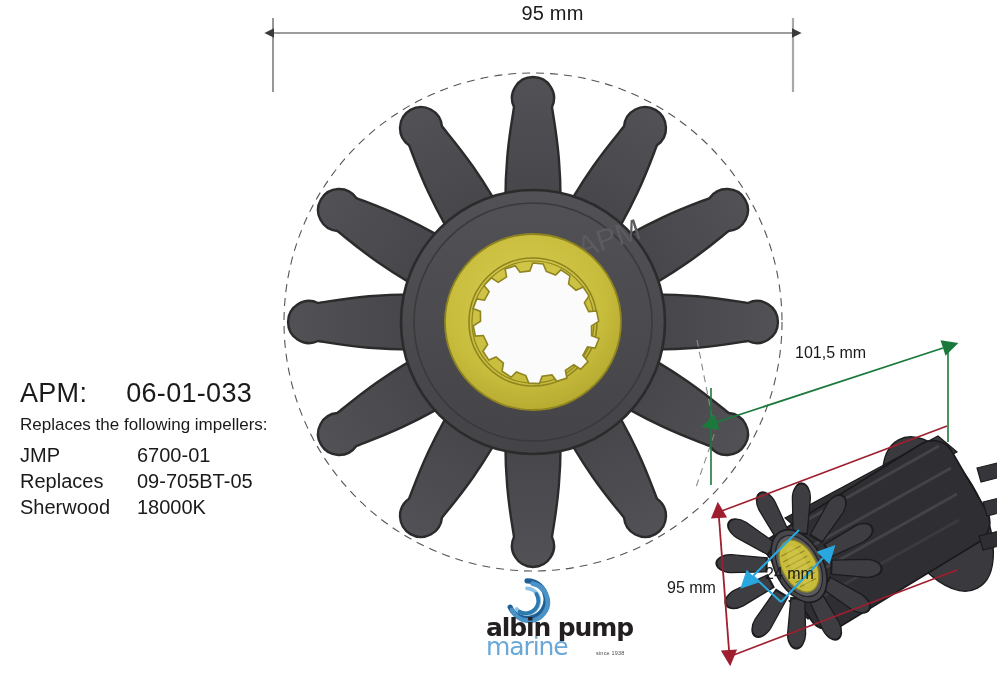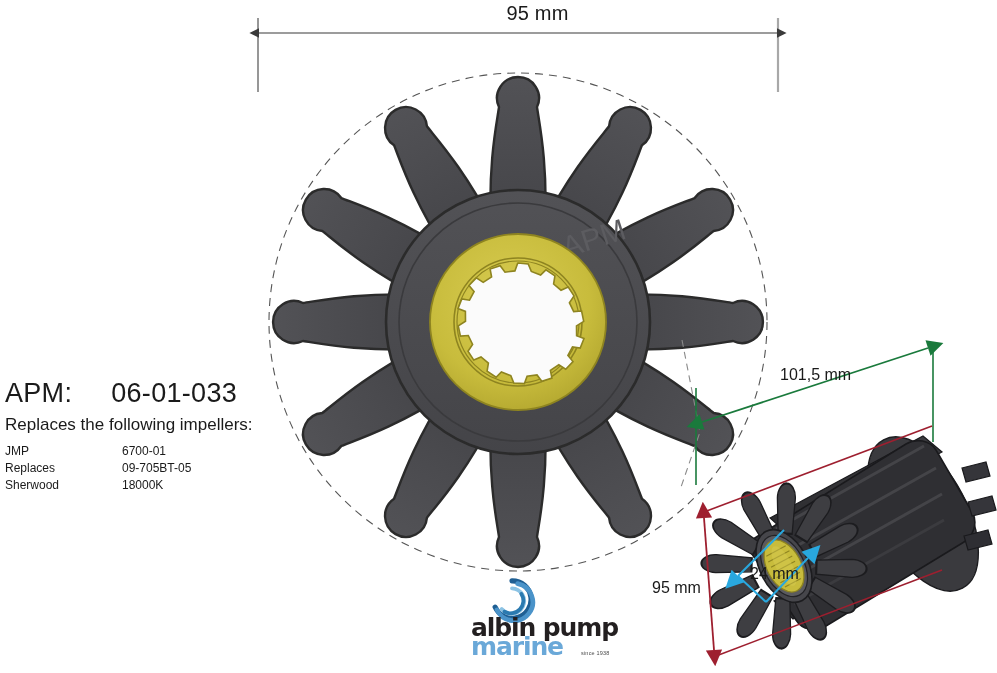--- a/index.html
+++ b/index.html
@@ -1,47 +1,47 @@
 <!DOCTYPE html>
 <html><head>
 <meta charset="utf-8">
 <style>
   html,body{margin:0;padding:0;background:#fff;}
   body{width:997px;height:673px;position:relative;overflow:hidden;
        font-family:"Liberation Sans","DejaVu Sans",sans-serif;color:#1a1a1a;}
-  .stage{position:absolute;inset:0;}
+  .stage{position:absolute;inset:0;margin-left:15px;}
 
   
   .dim-top-label{position:absolute;left:0;top:2px;width:997px;text-align:center;
      font-size:20px;letter-spacing:.2px;}
   .dim-top-label span{display:inline-block;transform:translateX(-479px) translateX(518px);}
 
   
   .info{position:absolute;left:5px;top:378px;}
   .info .apm-row{font-size:27px;white-space:pre;margin-bottom:6px;letter-spacing:.3px;}
   .info .sub{font-size:17px;margin-bottom:9px;}
-  .info table{border-collapse:collapse;font-size:12px;}
+  .info table{border-collapse:collapse;font-size:20px;}
   .info td{padding:0 0 3px 0;vertical-align:top;}
   .info td.brand{width:117px;}
 
   
   .logo{position:absolute;left:455px;top:578px;width:150px;height:88px;}
   .logo .swirl{position:absolute;left:33px;top:0;width:48px;height:45px;}
   .logo .wordmark{position:absolute;left:16px;top:40px;width:150px;}
   .logo .w1{font-size:25px;font-weight:bold;color:#231f20;letter-spacing:-1.1px;
        line-height:19px;font-family:"DejaVu Sans",sans-serif;}
-  .logo .w2{font-size:25px;font-weight:bold;color:#6aa8d8;letter-spacing:-1.1px;
+  .logo .w2{font-size:25px;font-weight:normal;color:#6aa8d8;letter-spacing:-1.1px;
        line-height:20px;font-family:"DejaVu Sans",sans-serif;}
   .logo .since{font-size:5.5px;color:#4a4a4a;letter-spacing:.2px;
        position:absolute;left:110px;top:13px;white-space:nowrap;}
   .logo .w2wrap{position:relative;}
 
   
   .lbl{position:absolute;font-size:16px;color:#1a1a1a;white-space:nowrap;}
-  .lbl-101{left:780px;top:366px;}
+  .lbl-101{left:780px;top:344px;}
   .lbl-95b{left:652px;top:579px;}
   .lbl-24{left:750px;top:565px;}
 
   svg{display:block;}
 </style>
 </head>
 <body>
 
 <div class="stage">
 

